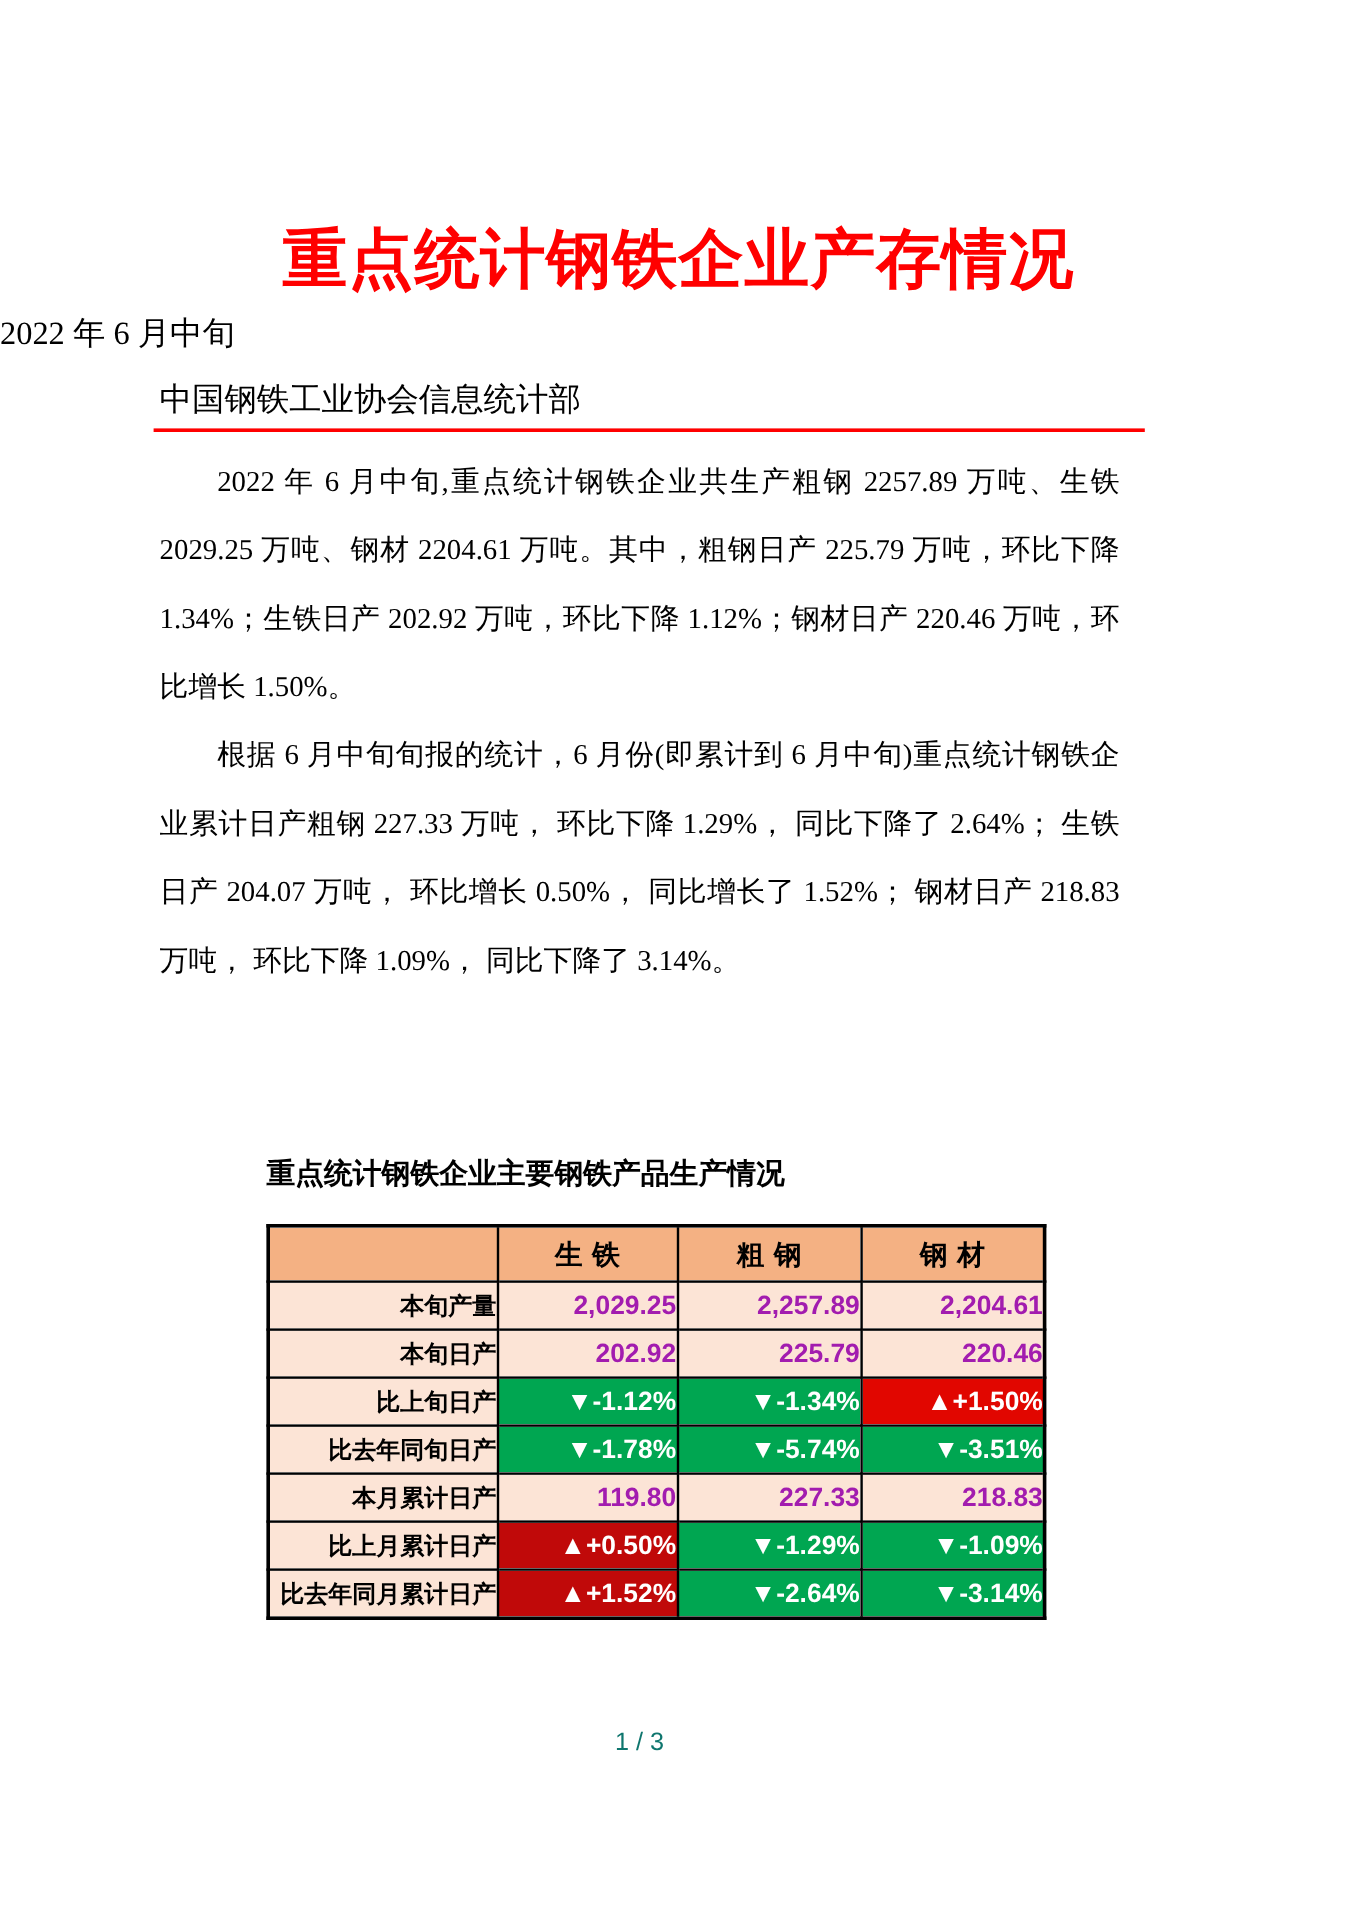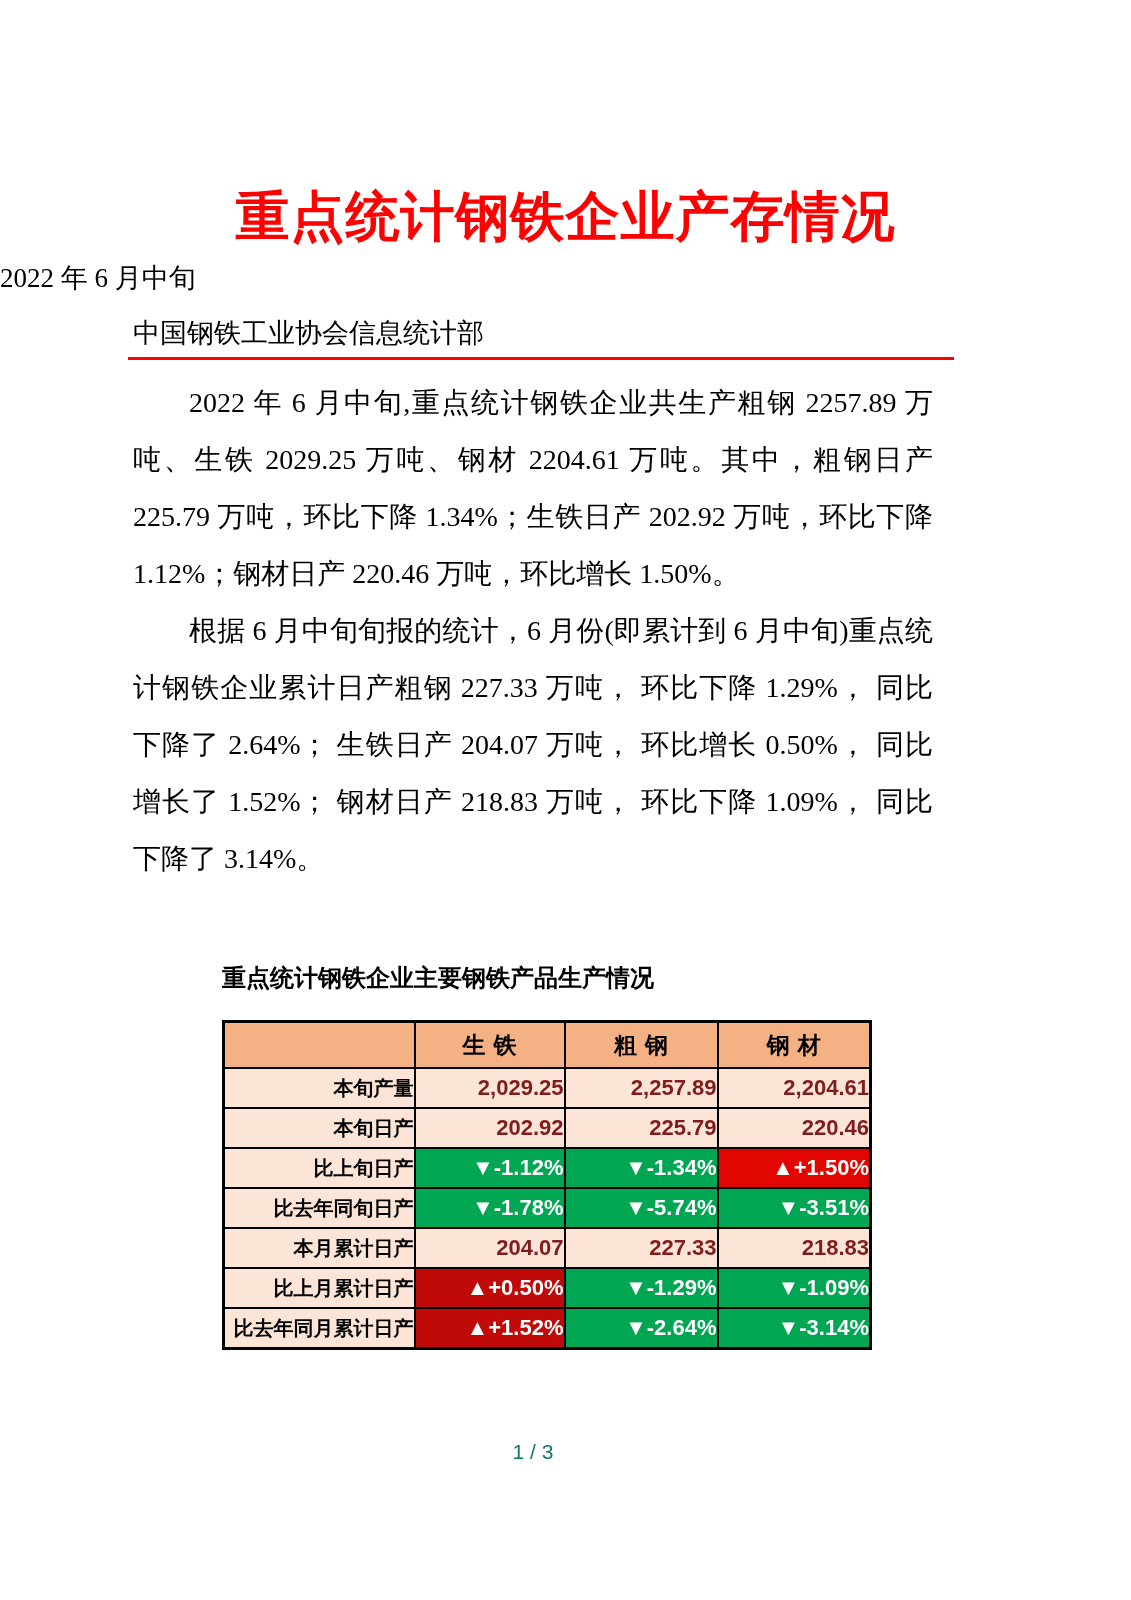--- a/index.html
+++ b/index.html
@@ -34,21 +34,21 @@
     line-height:1.2;
   }
   .red-rule{
     margin:8px 0 0 128px;
     width:826px;height:3px;
     background:var(--rule-red);
   }
   .body-text{
     width:800px;
     margin:14px 0 0 133px;
-    font-size:28px;
+    font-size:24px;
     line-height:57px;
     text-align:justify;
   }
   .body-text p{
     margin:0;
     text-indent:2em;
   }
   .table-block{
     position:absolute;
     left:222px;top:962px;
@@ -91,21 +91,21 @@
     text-indent:0.35em;
   }
   table.prod tbody th.rowlabel{
     height:38px;
     background:var(--cell-bg);
     font-size:20px;
   }
   table.prod td{
     font-size:22px;
   }
-  td.cell-plain{background:var(--cell-bg);color:#7f1d1d;}
+  td.cell-plain{background:var(--cell-bg);color:#a21caf;}
   td.cell-green{background:var(--green);color:#fff;}
   td.cell-red_bright{background:var(--red-bright);color:#fff;}
   td.cell-red_dark{background:var(--red-dark);color:#fff;}
   .page-number{
     position:absolute;
     left:133px;top:1440px;
     width:800px;
     text-align:center;
     font-family:"Liberation Sans","DejaVu Sans",sans-serif;
     font-size:21px;
@@ -167,21 +167,21 @@
             <td class="cell-red_bright">▲+1.50%</td>
           </tr>
           <tr>
             <th class="rowlabel">比去年同旬日产</th>
             <td class="cell-green">▼-1.78%</td>
             <td class="cell-green">▼-5.74%</td>
             <td class="cell-green">▼-3.51%</td>
           </tr>
           <tr>
             <th class="rowlabel">本月累计日产</th>
-            <td class="cell-plain">204.07</td>
+            <td class="cell-plain">119.80</td>
             <td class="cell-plain">227.33</td>
             <td class="cell-plain">218.83</td>
           </tr>
           <tr>
             <th class="rowlabel">比上月累计日产</th>
             <td class="cell-red_dark">▲+0.50%</td>
             <td class="cell-green">▼-1.29%</td>
             <td class="cell-green">▼-1.09%</td>
           </tr>
           <tr>

